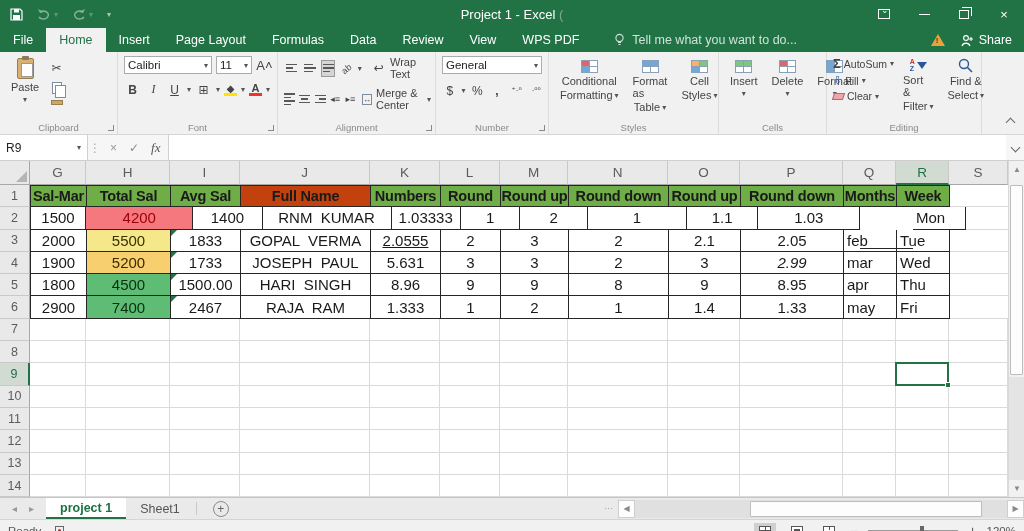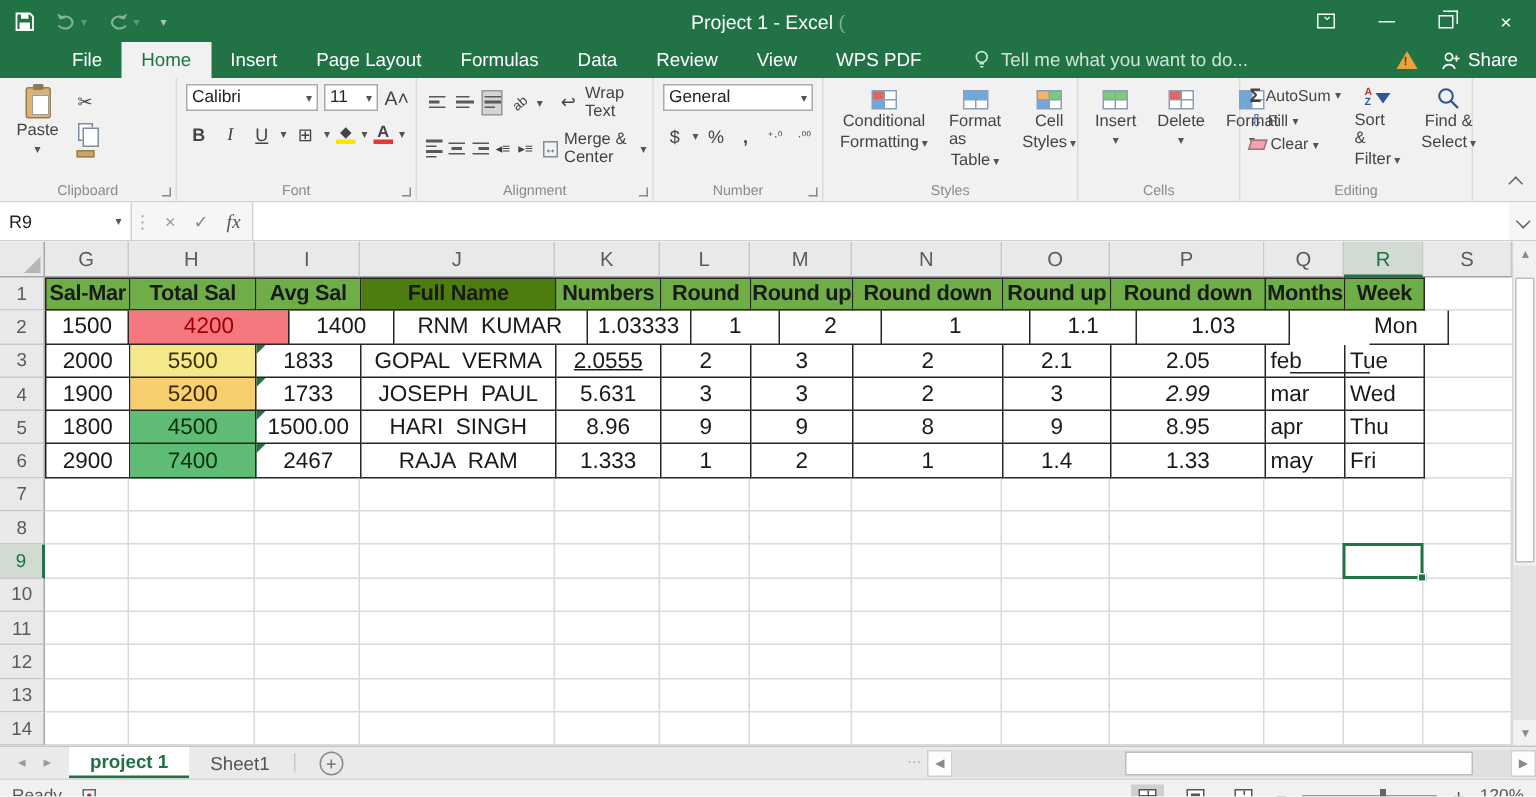--- a/index.html
+++ b/index.html
@@ -20,21 +20,21 @@
   .winctl { position:absolute; right:0; top:0; height:28px; display:flex; align-items:center; }
   .winbtn { width:40px; height:28px; display:flex; align-items:center; justify-content:center; color:#fff; font-size:13px; }
   .minbar { width:11px; height:1px; background:#fff; }
   .restore { position:relative; width:10px; height:9px; border:1px solid #fff; }
   .restore::before { content:""; position:absolute; left:2px; top:-4px; width:9px; height:8px; border:1px solid #fff; border-bottom:none; border-left:none; }
   .ribopt { position:relative; width:12px; height:10px; border:1px solid #fff; }
   .ribopt::after { content:"⌄"; position:absolute; left:2px; top:-5px; font-size:9px; }
 
   
   .tabbar { position:absolute; top:28px; left:0; width:1024px; height:24px; background:#217346;
-            display:flex; align-items:stretch; color:#fff; font-size:12.5px;padding-left:35px; }
+            display:flex; align-items:stretch; color:#fff; font-size:12.5px; }
   .rtab { padding:0 13px; display:flex; align-items:center; }
   .rtab.active { background:#f1f1f1; color:#217346; }
   .tellme { display:flex; align-items:center; gap:7px; margin-left:22px; color:#cfe3d6; }
   .tab-right { margin-left:auto; display:flex; align-items:center; gap:16px; padding-right:12px; }
   .warn-tri { position:relative; width:0; height:0; border-left:7px solid transparent; border-right:7px solid transparent;
               border-bottom:12px solid #e9a33c; }
   .warn-tri::after { content:"!"; position:absolute; left:-2px; top:2px; font-size:8px; color:#5a3c00; font-weight:bold; }
   .share { display:flex; align-items:center; gap:5px; font-size:12.5px; }
 
   
@@ -527,21 +527,21 @@
         <div class="ch" style="width: 53px;">Q</div>
         <div class="ch selcol" style="width: 53px;">R</div>
         <div class="ch" style="width: 59px;">S</div>
       </div>
     <div id="rows">
         <div class="grow">
           <div class="rh">1</div>
           <div class="cell tbl bt hdr bl" style="width: 57px; background: rgb(111, 173, 71);">Sal-Mar</div>
           <div class="cell tbl bt hdr" style="width: 84px; background: rgb(111, 173, 71);">Total Sal</div>
           <div class="cell tbl bt hdr" style="width: 70px; background: rgb(111, 173, 71);">Avg Sal</div>
-          <div class="cell tbl bt hdr" style="width: 130px; background: #4d7c0f;">Full Name</div>
+          <div class="cell tbl bt hdr" style="width: 130px; background: #c2410c;">Full Name</div>
           <div class="cell tbl bt hdr" style="width: 70px; background: rgb(111, 173, 71);">Numbers</div>
           <div class="cell tbl bt hdr" style="width: 60px; background: rgb(111, 173, 71);">Round</div>
           <div class="cell tbl bt hdr" style="width: 68px; background: rgb(111, 173, 71);">Round up</div>
           <div class="cell tbl bt hdr" style="width: 100px; background: rgb(111, 173, 71);">Round down</div>
           <div class="cell tbl bt hdr" style="width: 72px; background: rgb(111, 173, 71);">Round up</div>
           <div class="cell tbl bt hdr" style="width: 103px; background: rgb(111, 173, 71);">Round down</div>
           <div class="cell tbl bt hdr" style="width: 53px; background: rgb(111, 173, 71);">Months</div>
           <div class="cell tbl bt hdr" style="width: 53px; background: rgb(111, 173, 71);">Week</div>
           <div class="cell" style="width: 59px;"></div>
         </div>

